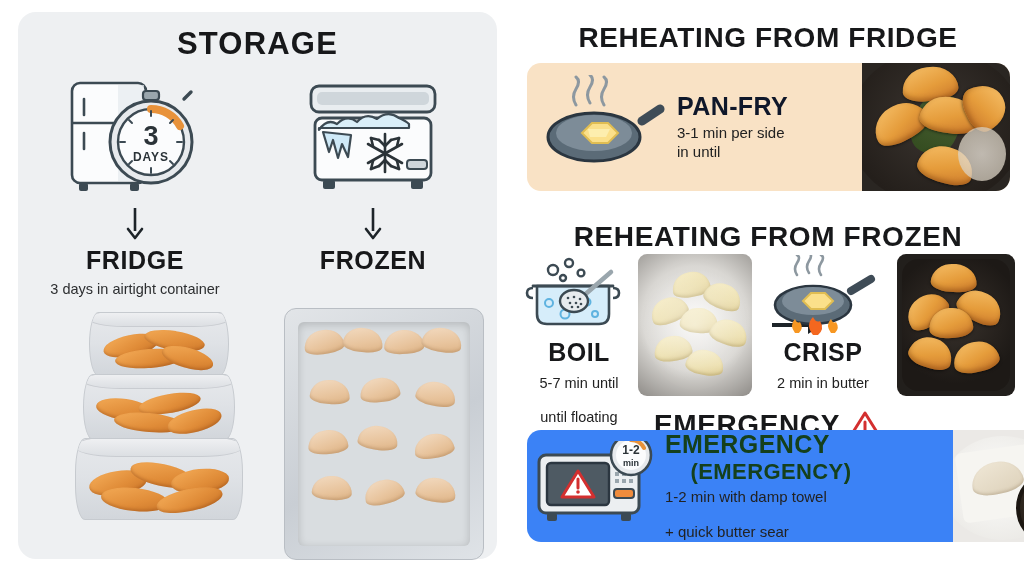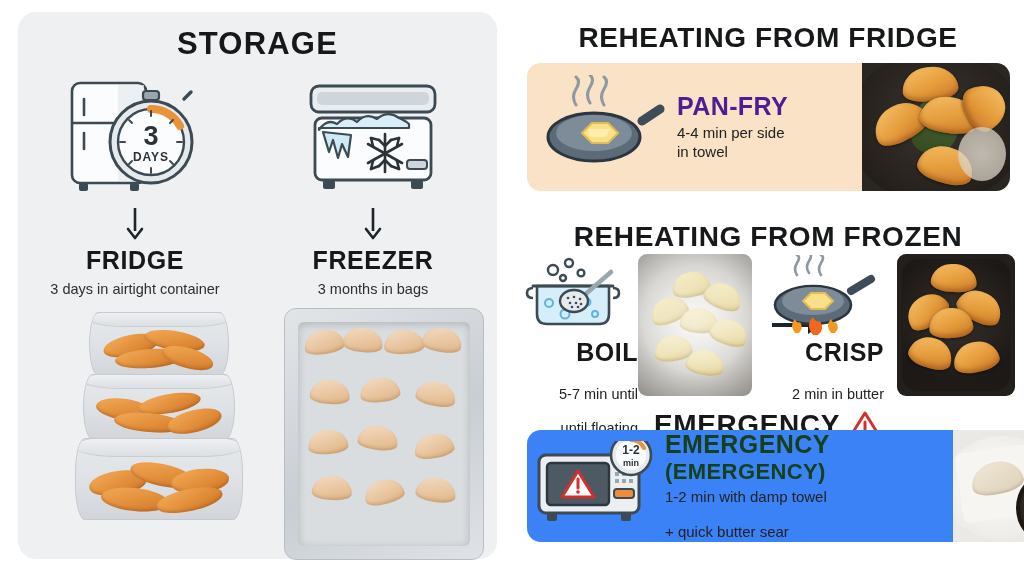--- a/index.html
+++ b/index.html
@@ -91,37 +91,37 @@
                    display: flex; align-items: center; justify-content: center; gap: 8px; }
 
   .card {
     position: absolute; border-radius: 14px; overflow: hidden;
     display: flex; align-items: center;
   }
   .card-peach { left: 527px; top: 63px; width: 483px; height: 128px; background: #f9e2c5; }
   .card-green { left: 527px; top: 430px; width: 559px; height: 112px; background: #3b82f6; }
 
   .card-text { display: flex; flex-direction: column; justify-content: center; }
-  .card-h { font-size: 25px; font-weight: 800; color: #4c1d95; letter-spacing: .4px; }
+  .card-h { font-size: 25px; font-weight: 800; color: #0f172a; letter-spacing: .4px; }
   .card-h.green-h { color: #15401c; }
   .card-p { font-size: 15px; color: #222; line-height: 1.25; margin-top: 3px; }
 
   .photo { position: relative; overflow: hidden; }
   .photo-skillet { background: #2a2622; }
   .skillet-pier {
     position: absolute; border-radius: 50% 50% 45% 45% / 72% 72% 34% 34%;
     background: linear-gradient(160deg,#f6c069,#e59c3b 55%,#c9762a);
     box-shadow: inset 0 -3px 5px rgba(120,60,12,.45), 0 1px 3px rgba(0,0,0,.5);
   }
 
   
   .frozen-row { position: absolute; left: 512px; top: 254px; width: 512px; height: 145px; }
-  .step { position: absolute; text-align: right; }
+  .step { position: absolute; text-align: center; }
   .step-h { font-size: 25px; font-weight: 800; color: #17181a; letter-spacing: .5px; }
-  .step-p { font-size: 14.5px; color: #222; line-height: 1.22; margin-top: 19px; }
+  .step-p { font-size: 14.5px; color: #222; line-height: 1.22; margin-top: 8px; }
 
   .photo-pot {
     position: absolute; left: 126px; top: 0; width: 114px; height: 142px;
     border-radius: 9px; overflow: hidden;
     background: radial-gradient(circle at 50% 45%, #f2f1ee 0%, #d8d6d2 55%, #8e8b87 100%);
   }
   .boil-p {
     position: absolute; width: 38px; height: 25px;
     border-radius: 50% 50% 46% 46% / 74% 74% 32% 32%;
     background: linear-gradient(165deg,#f6edc8,#ecdfae 60%,#ddcb92);
@@ -224,22 +224,21 @@
           <rect x="26" y="102" width="12" height="9" rx="2" fill="#3c4a53"></rect>
           <rect x="114" y="102" width="12" height="9" rx="2" fill="#3c4a53"></rect>
         </svg>
       </div>
       <div class="arrow-down">
         <svg width="22" height="34" viewBox="0 0 22 34">
           <line x1="11" y1="2" x2="11" y2="25" stroke="#1d2429" stroke-width="2.6"></line>
           <path d="M4 23 L11 32 L18 23" fill="none" stroke="#1d2429" stroke-width="2.6" stroke-linecap="round" stroke-linejoin="round"></path>
         </svg>
       </div>
-      <div class="store-label">FREEZER</div>
-      <div class="store-sub">3 months in bags</div>
+      <div class="store-label">FROZEN</div>
     </div>
 
     <div class="photo-containers">
       <div class="ctr ctr1">
           <div class="lid"></div>
         <div class="pier-fill">
           <div class="pier" style="left:4%;top:14%;width:46%;height:50%;transform:rotate(-12deg)"></div>
           <div class="pier" style="left:38%;top:4%;width:50%;height:46%;transform:rotate(9deg)"></div>
           <div class="pier" style="left:14%;top:48%;width:56%;height:46%;transform:rotate(-4deg)"></div>
           <div class="pier" style="left:52%;top:44%;width:44%;height:48%;transform:rotate(16deg)"></div>
@@ -297,22 +296,22 @@
         </g>
         <path d="M104 46 L122 34" stroke="#3f4c57" stroke-width="9" stroke-linecap="round"></path>
         <ellipse cx="56" cy="62" rx="46" ry="24" fill="#5b6b77" stroke="#2b3640" stroke-width="3"></ellipse>
         <ellipse cx="56" cy="58" rx="38" ry="18" fill="#7d8c98"></ellipse>
         <path d="M44 58 l10-10 h16 l10 10 l-10 10 h-16 Z" fill="#fbe08a" stroke="#e0bd52" stroke-width="2"></path>
         <path d="M50 54 h22 l-4 8 h-16 Z" fill="#fdeeae"></path>
       </svg>
     </div>
     <div class="card-text" style="width:185px;">
       <div class="card-h">PAN-FRY</div>
-      <div class="card-p">4-4 min per side</div>
-      <div class="card-p" style="margin-top:0">in towel</div>
+      <div class="card-p">3-1 min per side</div>
+      <div class="card-p" style="margin-top:0">in until</div>
     </div>
     <div class="photo photo-skillet" style="width:148px;height:128px;margin-left:auto;">
       <div style="position:absolute;inset:-14px;border-radius:50%;background:radial-gradient(circle at 50% 45%,#3b3530,#241f1b 70%)"></div>
       <div style="position:absolute;left:52px;top:30px;width:46px;height:62px;background:linear-gradient(180deg,#4f6b36,#35521f);border-radius:40%;transform:rotate(24deg);opacity:.85"></div>
       <div class="skillet-pier" style="left:40px;top:4px;width:56px;height:34px;transform:rotate(-6deg)"></div>
       <div class="skillet-pier" style="left:10px;top:42px;width:56px;height:36px;transform:rotate(-28deg)"></div>
       <div class="skillet-pier" style="left:58px;top:34px;width:58px;height:36px;transform:rotate(8deg)"></div>
       <div class="skillet-pier" style="left:100px;top:24px;width:46px;height:40px;transform:rotate(64deg)"></div>
       <div class="skillet-pier" style="left:56px;top:84px;width:56px;height:36px;transform:rotate(16deg)"></div>
       <div style="position:absolute;left:96px;top:64px;width:48px;height:54px;background:radial-gradient(circle,#f1eadf,#cfc6b6);border-radius:50%;opacity:.75"></div>
@@ -450,21 +449,21 @@
 
         <circle cx="96" cy="14" r="20" fill="#e7eaed" stroke="#3c4a53" stroke-width="2.6"></circle>
         <circle cx="96" cy="14" r="15" fill="#fbfcfd"></circle>
         <path d="M96 -1 A15 15 0 0 1 109 7" fill="none" stroke="#e8923a" stroke-width="4" stroke-linecap="round"></path>
         <text x="96" y="13" text-anchor="middle" font-family="Liberation Sans, sans-serif" font-size="12" font-weight="800" fill="#2b3338">1-2</text>
         <text x="96" y="25" text-anchor="middle" font-family="Liberation Sans, sans-serif" font-size="9" font-weight="700" fill="#2b3338">min</text>
       </svg>
     </div>
     <div class="card-text" style="width:212px;">
       <div class="card-h green-h">EMERGENCY</div>
-      <div class="card-h green-h" style="font-size:22px;">(EMERGENCY)</div>
+      <div class="card-h green-h" style="font-size:22px;text-align:center;">(EMERGENCY)</div>
       <div class="card-p">1-2 min with damp towel</div>
       <div class="card-p" style="margin-top:16px">+ quick butter sear</div>
     </div>
     <div class="photo photo-emerg" style="width:133px;height:112px;margin-left:auto;">
       <div style="position:absolute;left:-10px;top:6px;width:120px;height:104px;background:radial-gradient(circle at 45% 45%,#fdfdfc,#e4e2dd);border-radius:50%"></div>
       <div style="position:absolute;left:6px;top:18px;width:84px;height:70px;background:#f6f5f1;transform:rotate(-8deg);border-radius:6px"></div>
       <div style="position:absolute;left:18px;top:32px;width:52px;height:32px;border-radius:50% 50% 46% 46%/72% 72% 32% 32%;background:linear-gradient(160deg,#efe7d6,#ddd1ba);transform:rotate(-12deg);box-shadow:inset 0 -2px 3px rgba(140,120,90,.3)"></div>
       <div style="position:absolute;right:-6px;bottom:-4px;width:76px;height:76px;border-radius:50%;background:radial-gradient(circle at 45% 40%,#463c31,#241d17 72%);border:4px solid #1b1611"></div>
       <div style="position:absolute;right:14px;bottom:22px;width:44px;height:28px;border-radius:50% 50% 46% 46%/72% 72% 32% 32%;background:linear-gradient(160deg,#f6bd63,#e18b2c);box-shadow:inset 0 -2px 4px rgba(120,60,10,.45)"></div>
     </div>

